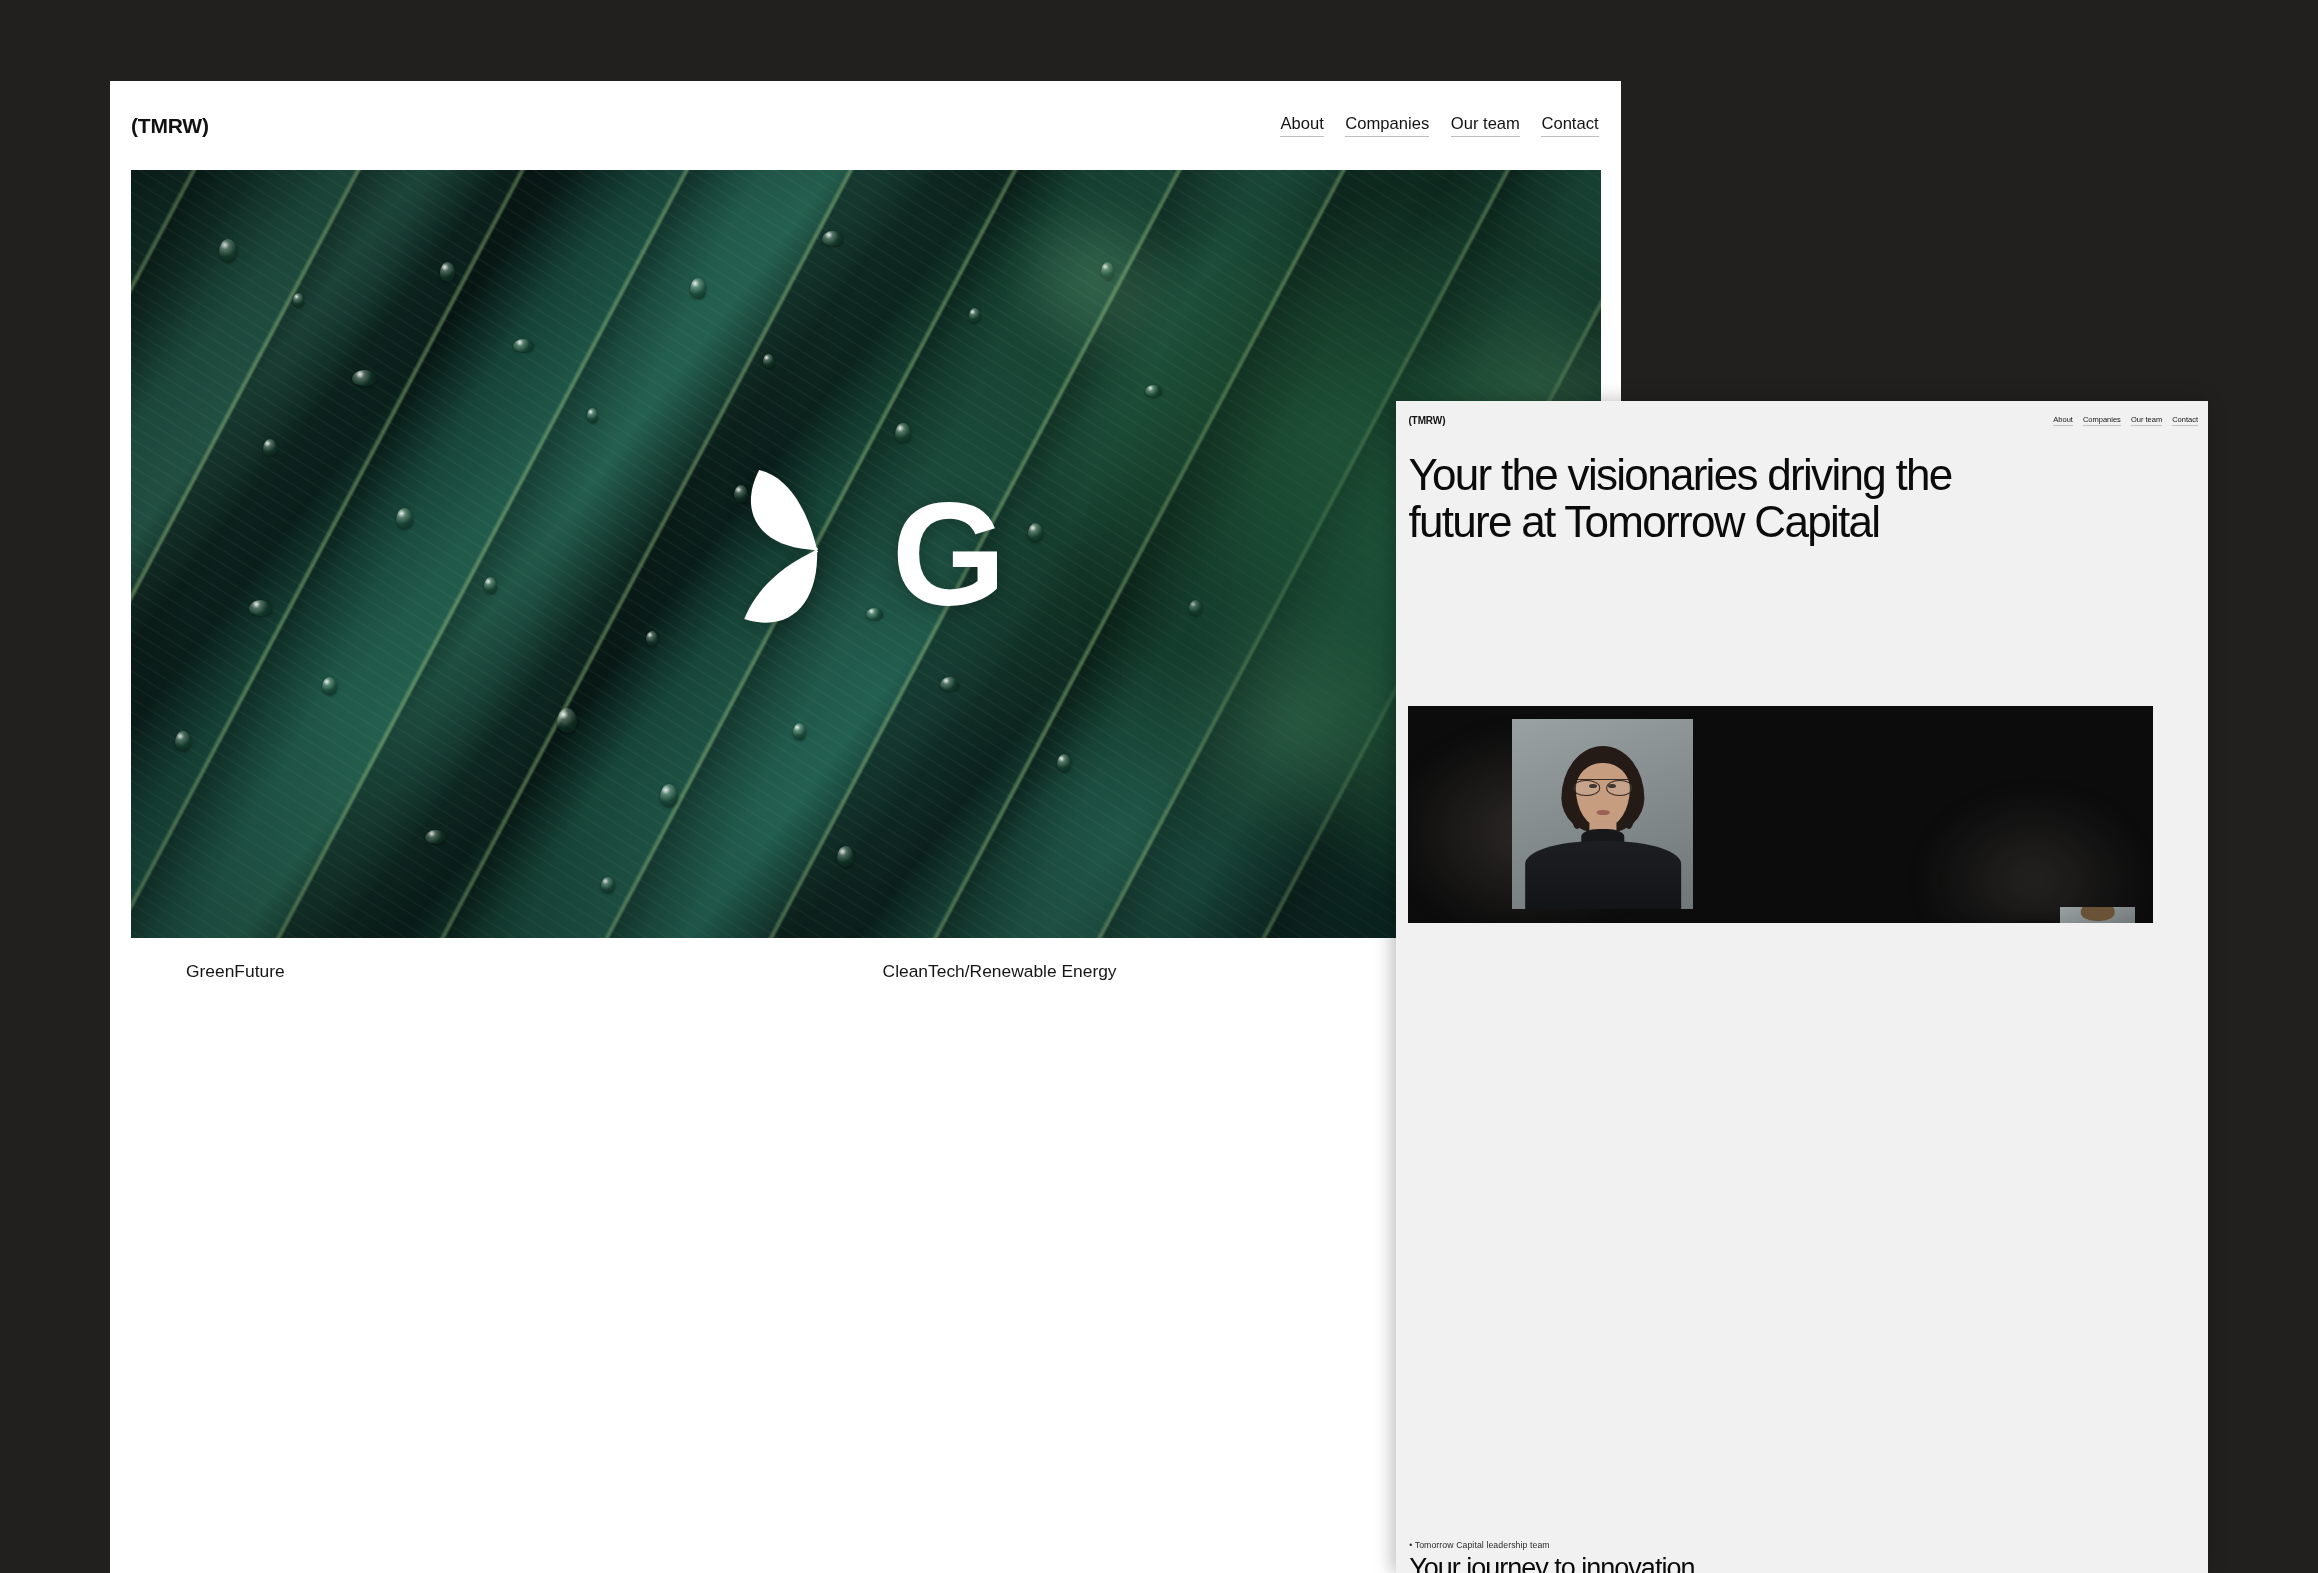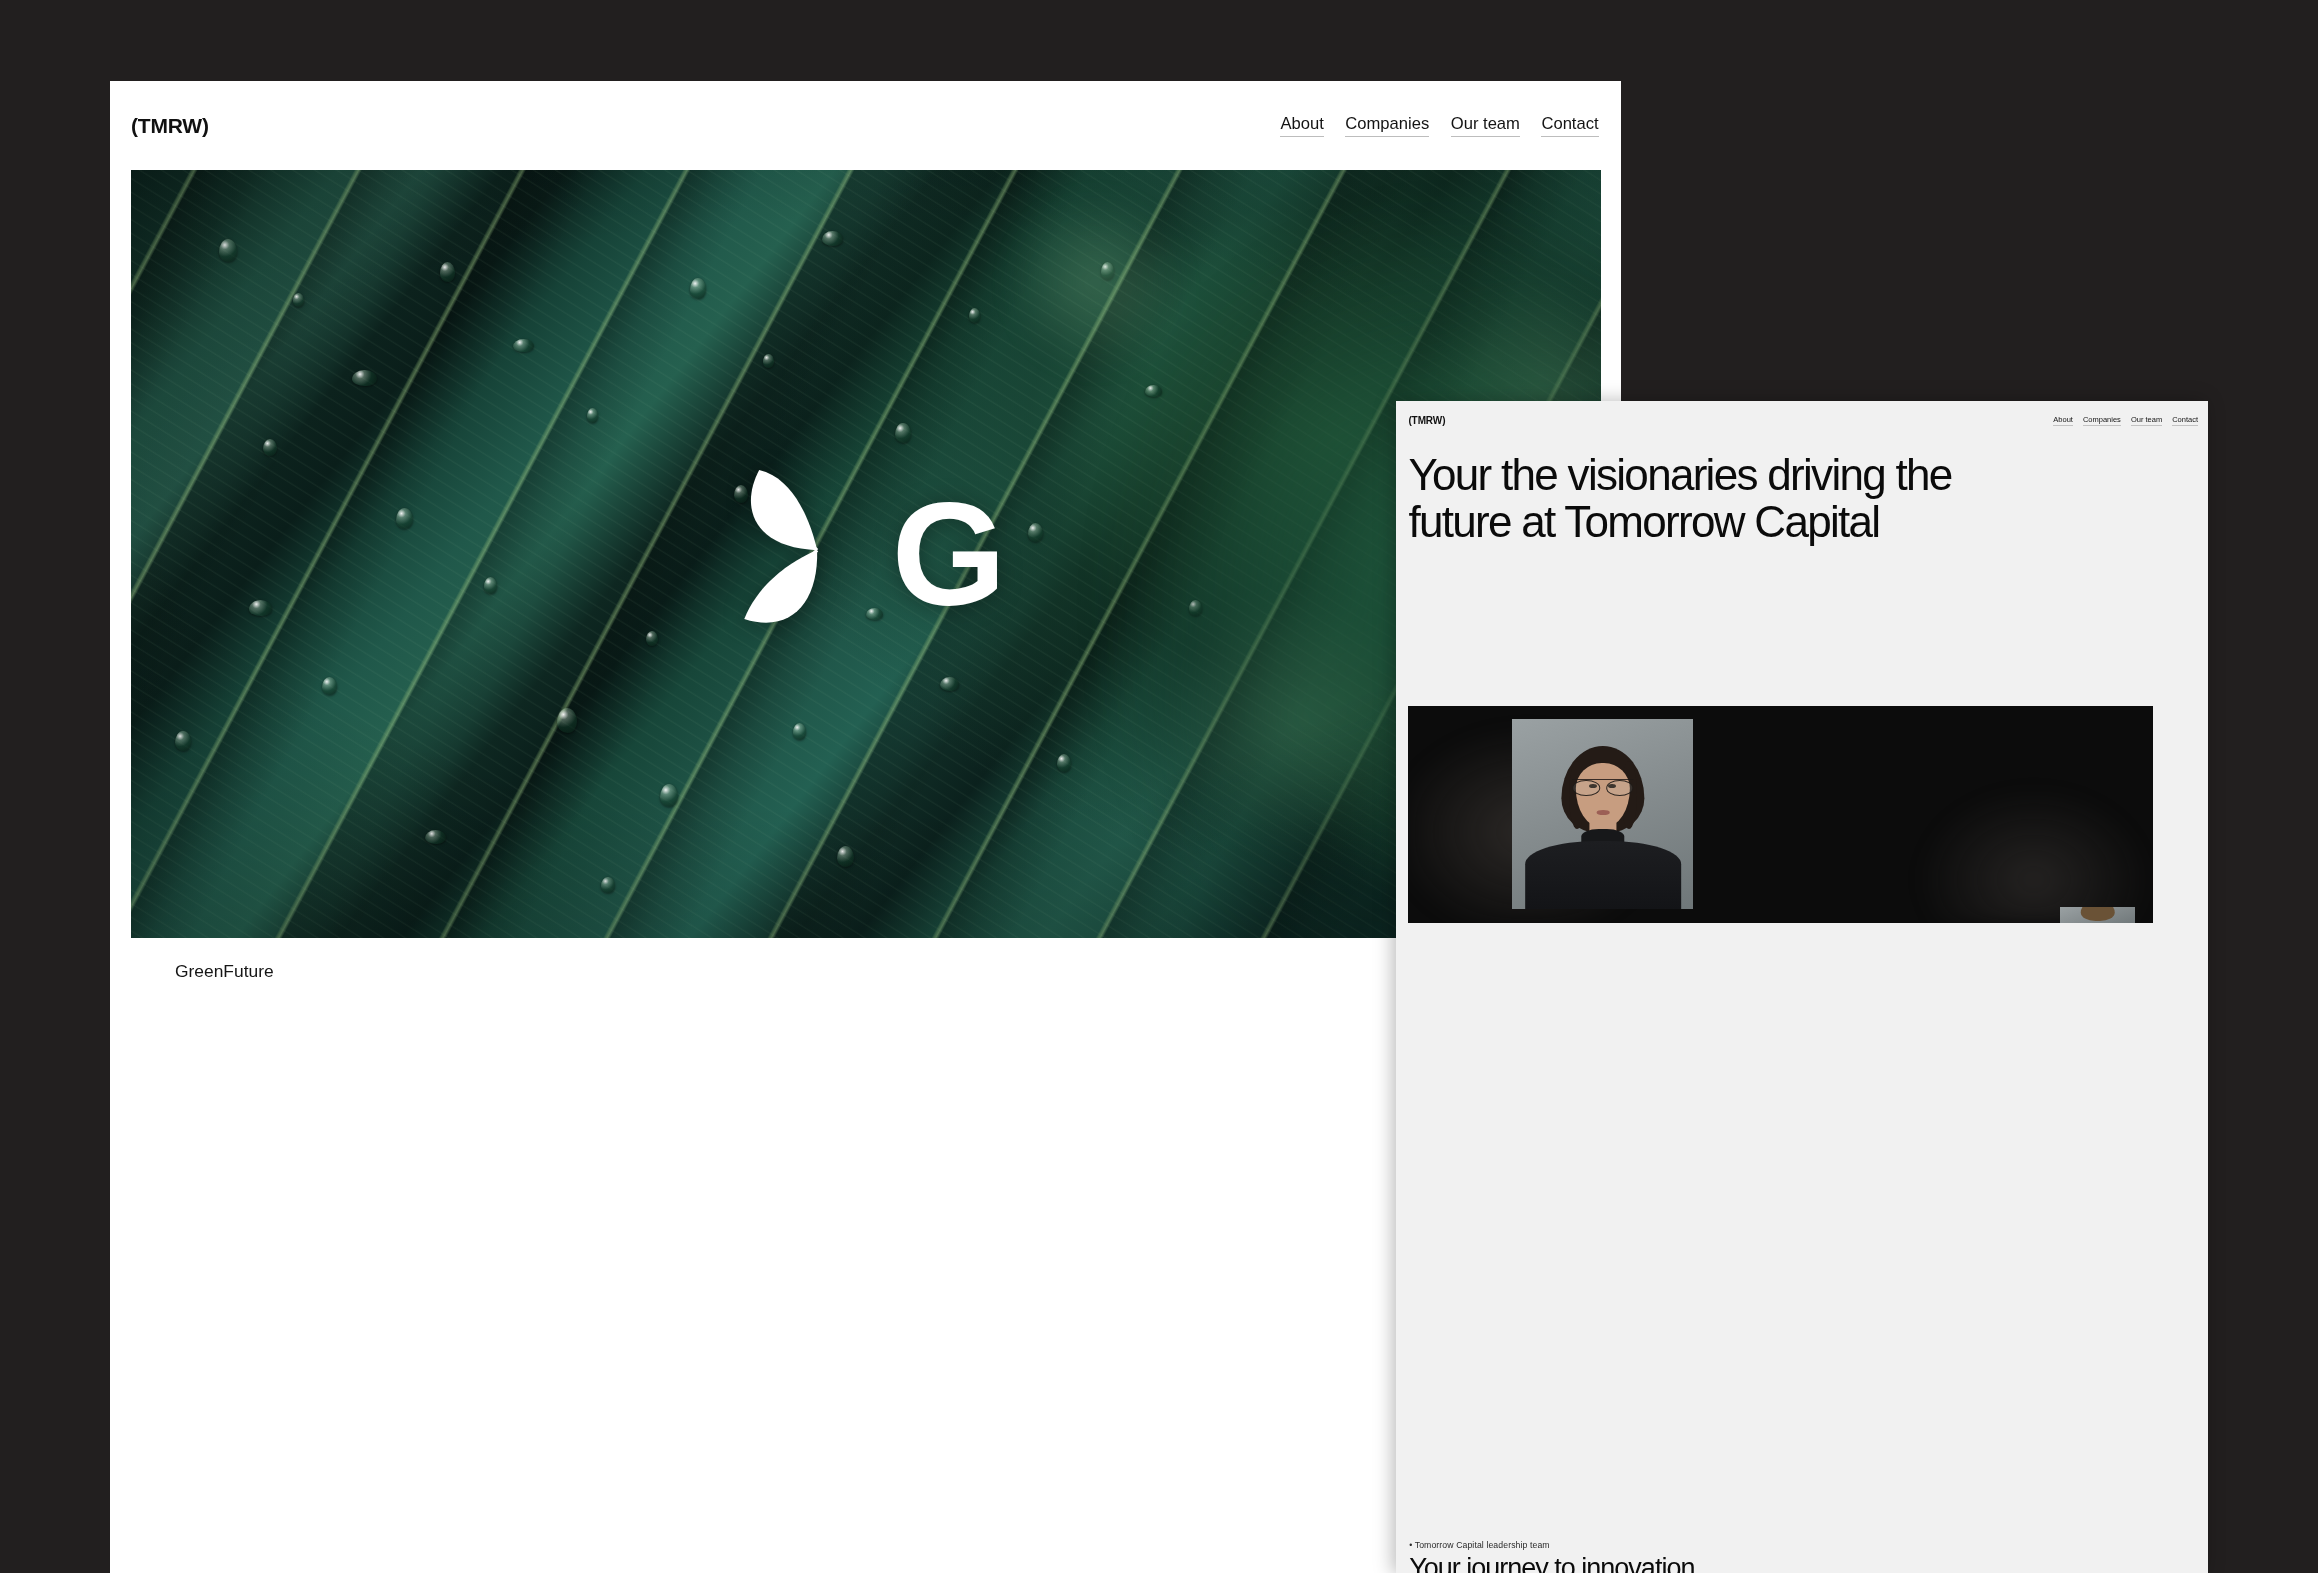--- a/index.html
+++ b/index.html
@@ -139,21 +139,21 @@
     font-weight:700;
     color:#ffffff;
     line-height:0.82;
     letter-spacing:-5px;
     margin-left:-13.2px;
   }
 
   
   .meta-row {
     position:absolute;
-    left:10px; top:880px;
+    left:21px; top:880px;
     width:1470px;
     display:flex;
     font-size:17.4px;
     color:#161616;
   }
   .meta-left { width:50%; padding-left:55px; }
   .meta-right { width:50%; padding-left:16.6px; }
 
   
   .w1-headline {
@@ -401,20 +401,21 @@
             <path stroke="#ffffff" stroke-width="4" fill="none" d="M104 103 L 46 49"></path>
             <path stroke="#ffffff" stroke-width="4" fill="none" d="M104 103 L 42 158"></path>
           </svg>
         </span>
         <span class="brand-g">G</span>
       </div>
     </div>
 
     <div class="meta-row">
       <div class="meta-left">GreenFuture</div>
+      <div class="meta-right">CleanTech/Renewable Energy</div>
     </div>
 
   </div>
 
   <div class="window-two">
 
     <div class="w2-header">
       <div class="logo-mark-sm">(TMRW)</div>
       <nav class="nav-sm">
         <a class="nav-link-sm">About</a>

